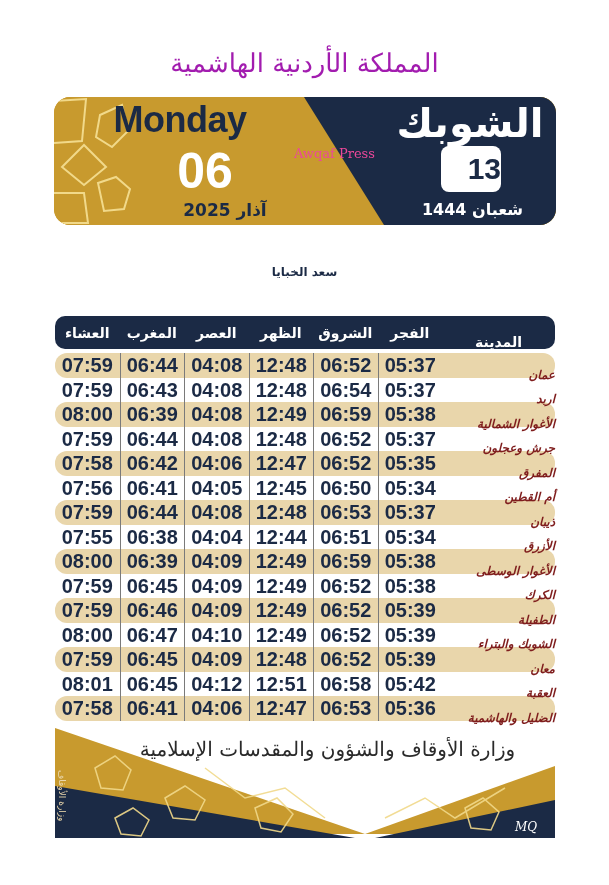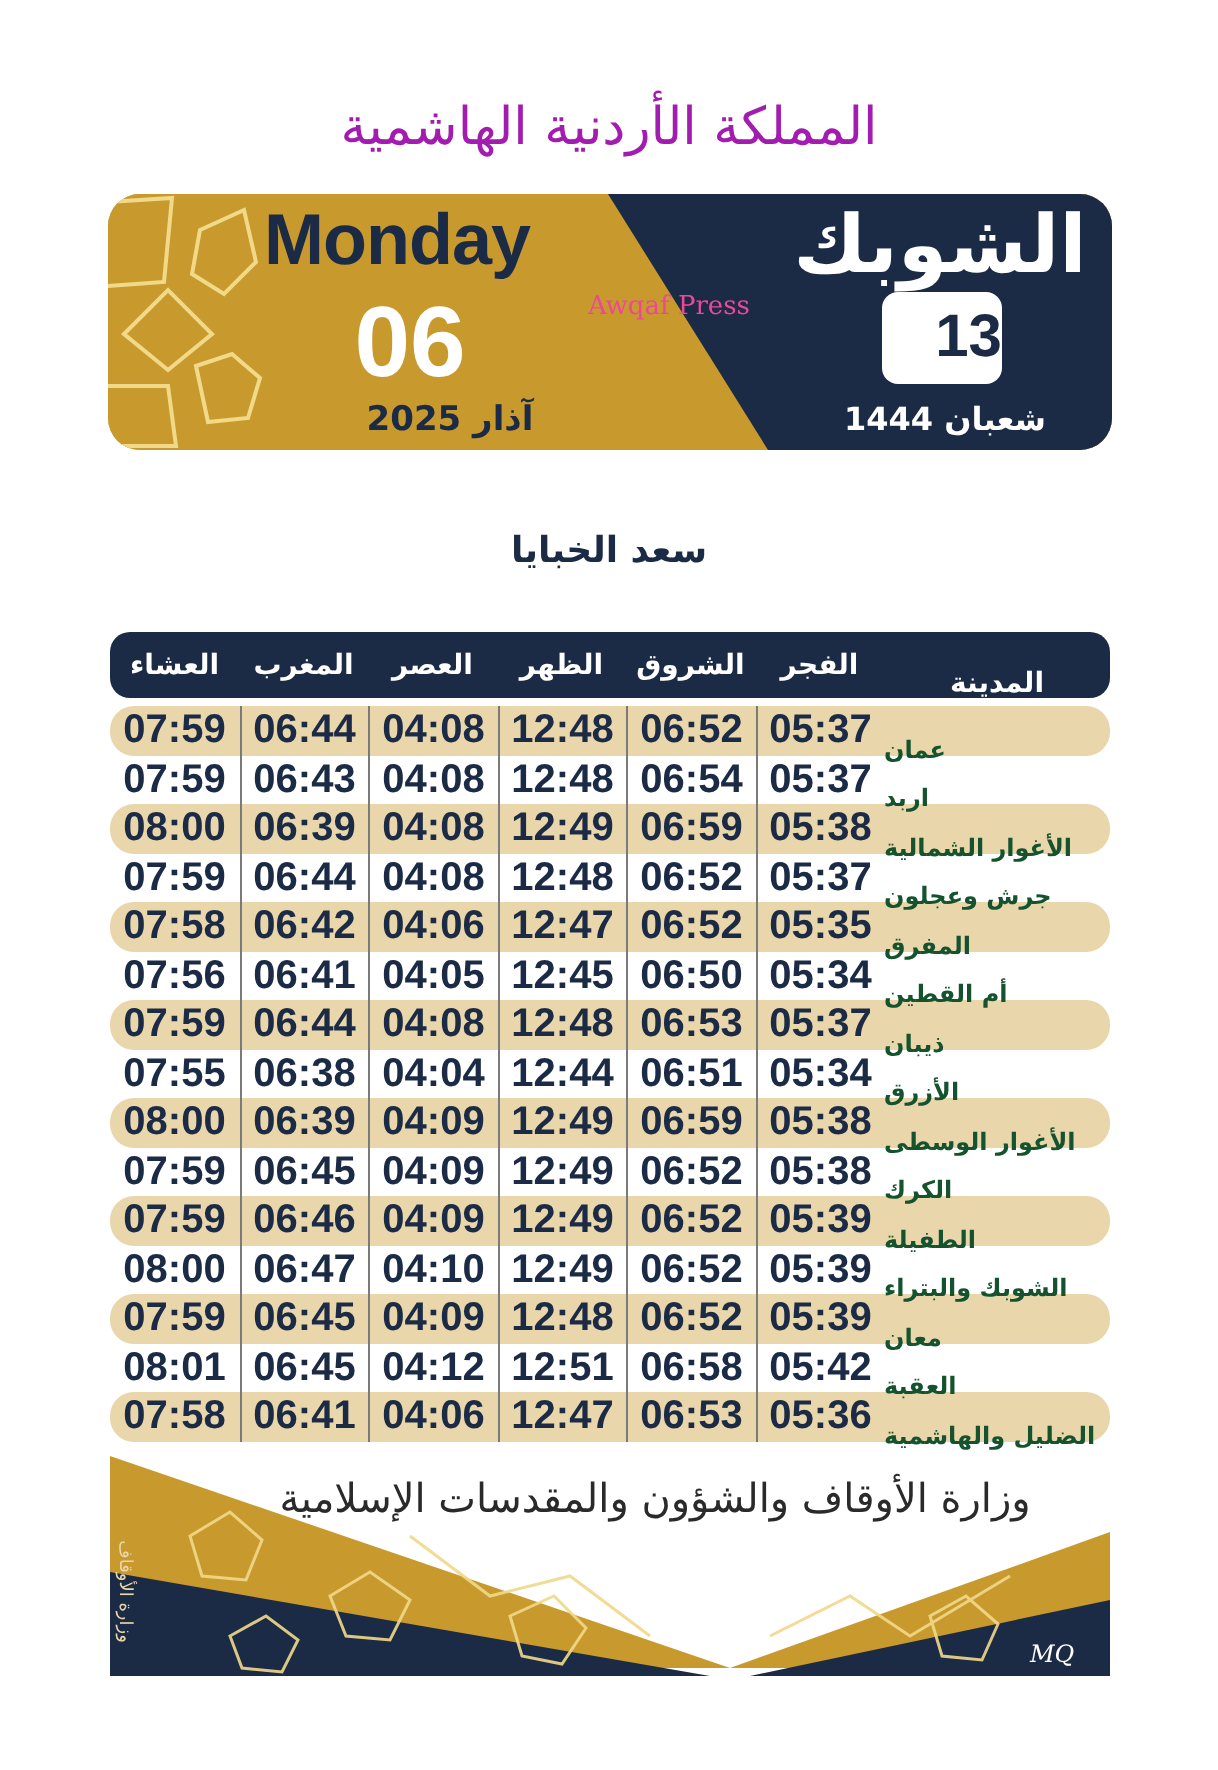--- a/index.html
+++ b/index.html
@@ -1,34 +1,34 @@
 <!DOCTYPE html>
 <html><head>
 <meta charset="utf-8">
 <style>
   html, body { margin:0; padding:0; background:#ffffff; }
   body { width:609px; height:885px; position:relative; overflow:hidden; font-family:"DejaVu Sans", sans-serif; color:#1b2a45; }
   .kingdom { position:absolute; left:0; width:609px; top:48px; text-align:center; font-family:"DejaVu Serif", serif; font-size:26px; color:#a21caf; letter-spacing:1px; }
   .banner { position:absolute; left:54px; top:97px; width:502px; height:128px; border-radius:16px; overflow:hidden; background:#c89a2e; }
   .banner svg.bg { position:absolute; left:0; top:0; }
-  .day-en { position:absolute; left:95px; width:170px; top:99px; text-align:right; font-weight:bold; font-size:36px; color:#1b2a45; font-family:"Liberation Sans", sans-serif; letter-spacing:-0.5px; }
+  .day-en { position:absolute; left:95px; width:170px; top:99px; text-align:center; font-weight:bold; font-size:36px; color:#1b2a45; font-family:"Liberation Sans", sans-serif; letter-spacing:-0.5px; }
   .day-num { position:absolute; left:120px; width:170px; top:142px; text-align:center; font-weight:bold; font-size:50px; color:#ffffff; font-family:"Liberation Sans", sans-serif; }
   .greg-date { position:absolute; left:140px; width:170px; top:200px; text-align:center; font-weight:bold; font-size:17px; color:#1b2a45; direction:rtl; }
   .press { position:absolute; left:294px; top:146px; font-family:"DejaVu Serif", serif; font-size:13px; color:#ec4899; }
   .day-ar { position:absolute; left:390px; width:160px; top:100px; text-align:center; font-weight:bold; font-size:40px; color:#ffffff; direction:rtl; }
   .hijri-box { position:absolute; left:441px; top:146px; width:60px; height:46px; background:#ffffff; border-radius:8px; text-align:right; line-height:46px; font-weight:bold; font-size:30px; color:#1b2a45; font-family:"Liberation Sans", sans-serif; }
   .hijri-date { position:absolute; left:400px; width:145px; top:200px; text-align:center; font-weight:bold; font-size:16px; color:#ffffff; direction:rtl; }
-  .location { position:absolute; left:0; width:609px; top:265px; text-align:center; font-weight:bold; font-size:18px; color:#1b2a45; direction:rtl; }
+  .location { position:absolute; left:0; width:609px; top:265px; text-align:center; font-weight:bold; font-size:12px; color:#1b2a45; direction:rtl; }
   .table { position:absolute; left:55px; top:316px; width:500px; }
   .thead { display:flex; flex-direction:row-reverse; height:33px; background:#1b2a45; border-radius:10px; color:#ffffff; font-weight:bold; font-size:14px; align-items:center; }
   .thead div { text-align:center; }
   .row { display:flex; flex-direction:row-reverse; height:24.5px; align-items:center; border-radius:12px; }
   .row.alt { background:#e9d6ab; }
   .cell { font-family:"Liberation Sans", sans-serif; font-weight:bold; font-size:20px; color:#1b2a45; text-align:center; border-left:1.5px solid #7a7a7a; height:100%; line-height:24.5px; box-sizing:border-box; }
-  .city { font-weight:bold; font-size:12px; color:#14532d; text-align:left; direction:rtl; }
+  .city { font-weight:bold; font-size:12px; color:#7f1d1d; text-align:right; direction:rtl;font-style:italic; }
   .c-city { width:113px;margin-top:19px; }
   .c-t { width:64.5px; }
   .c-t.last { border-left:none; }
   .footer { position:absolute; left:55px; top:728px; width:500px; height:110px; overflow:hidden; }
   .ministry { position:absolute; left:0; width:609px; top:737px; text-align:center; font-family:"DejaVu Serif", serif; font-size:20px; color:#2a2a2a; direction:rtl;padding-left:23px; }
   .mq { position:absolute; left:515px; top:820px; font-family:"DejaVu Serif", serif; font-style:italic; font-size:12px; color:#ffffff; }
   .vert { position:absolute; left:57px; top:770px; writing-mode:vertical-rl; font-size:9px; color:#e9d6ab; }
 </style>
 </head>
 <body>

